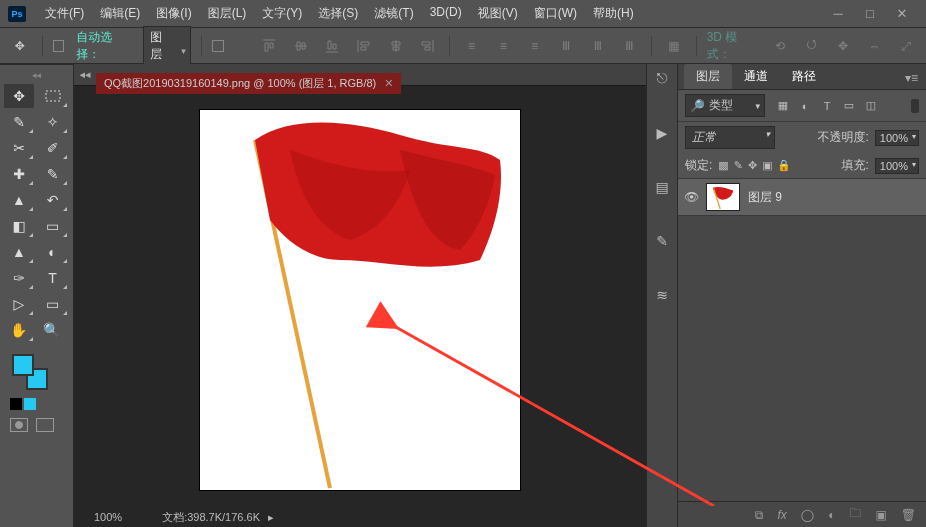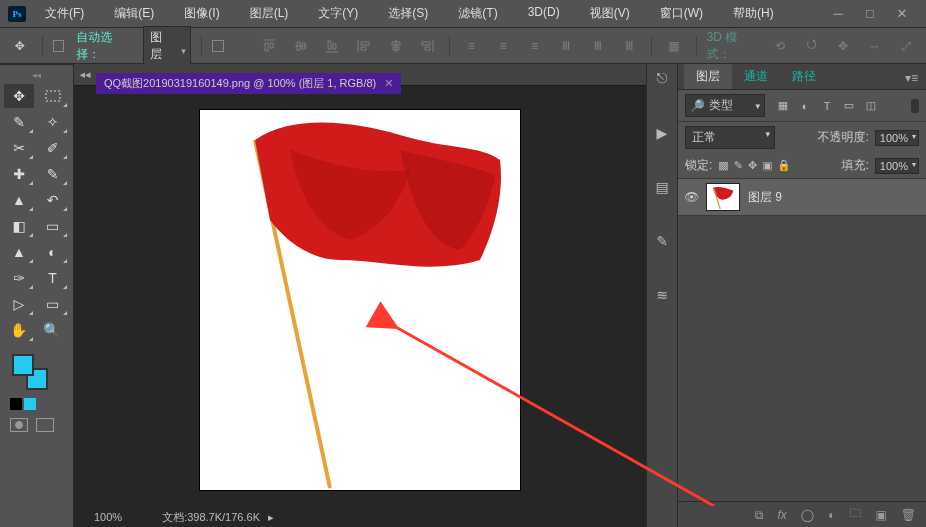--- a/index.html
+++ b/index.html
@@ -1,19 +1,19 @@
 <!DOCTYPE html>
 <html><head>
 <meta charset="utf-8">
 <style>
 * { margin: 0; padding: 0; box-sizing: border-box; font-family: "Microsoft YaHei", Arial, sans-serif; }
 body { width: 926px; height: 527px; background: #535353; color: #ccc; font-size: 12px; overflow: hidden; }
 .titlebar { height: 28px; background: #535353; display: flex; align-items: center; padding: 0 8px; border-bottom: 1px solid #2a2a2a; }
-.ps-logo { width: 18px; height: 16px; background: #001e36; color: #31a8ff; font-size: 9px; font-weight: bold; display: flex; align-items: center; justify-content: center; border-radius: 2px; margin-right: 12px; font-family: Liberation Serif, serif; }
-.menu { display: flex; gap: 16px; }
+.ps-logo { width: 18px; height: 16px; background: #001e36; color: #31a8ff; font-size: 9px; font-weight: bold; display: flex; align-items: center; justify-content: center; border-radius: 2px; margin-right: 12px; }
+.menu { display: flex; gap: 2px; }
 .menu-item { padding: 3px 7px; cursor: default; color: #ddd; }
 .winctrl { margin-left: auto; display: flex; gap: 0; }
 .winbtn { width: 32px; height: 22px; display: flex; align-items: center; justify-content: center; color: #aaa; cursor: default; font-size: 13px; }
 
 .options-bar { height: 36px; background: #535353; display: flex; align-items: center; padding: 0 8px; gap: 8px; border-bottom: 1px solid #2a2a2a; }
 .opt-icon { width: 24px; height: 24px; display: flex; align-items: center; justify-content: center; color: #ccc; }
 .opt-icon.dis { opacity: 0.35; }
 .opt-sep { width: 1px; height: 20px; background: #404040; margin: 0 2px; }
 .chk { width: 12px; height: 12px; border: 1px solid #888; display: inline-block; margin-right: 4px; vertical-align: middle; }
 .opt-label { color: #5eead4; }
@@ -31,43 +31,43 @@
 .swatch-fg { width: 22px; height: 22px; background: #26c9f2; border: 2px solid #333; position: absolute; left: 8px; top: 0; z-index: 2; }
 .swatch-bg { width: 22px; height: 22px; background: #26c9f2; border: 2px solid #333; position: absolute; left: 22px; top: 14px; }
 .mini-sw { margin-top: 4px; display: flex; gap: 2px; padding-left: 6px; }
 .mini-sw div { width: 12px; height: 12px; }
 .mask-row { margin-top: 8px; display: flex; gap: 8px; padding-left: 6px; }
 .mask-row div { width: 18px; height: 14px; border: 1px solid #999; }
 
 .canvas-area { flex: 1; background: #262626; display: flex; flex-direction: column; position: relative; }
 .doc-tab-bar { height: 22px; background: #424242; display: flex; align-items: center; border-bottom: 1px solid #1a1a1a; }
 .doc-tab-bar .home { width: 22px; display: flex; justify-content: center; color: #aaa; font-size: 11px; }
-.doc-tab { padding: 3px 8px; background: #4c1d95; color: #ccc; display: flex; align-items: center; gap: 8px; font-size: 11px; margin-top: 17px; }
+.doc-tab { padding: 3px 8px; background: #7f1d1d; color: #ccc; display: flex; align-items: center; gap: 8px; font-size: 11px; margin-top: 17px; }
 .doc-tab .x { color: #999; font-size: 11px; }
 .canvas-wrap { flex: 1; display: flex; align-items: flex-start; justify-content: center; padding-top: 24px; position: relative; }
 .canvas { width: 320px; height: 380px; background: #fff; box-shadow: 0 0 0 1px #000; position: relative; }
 .canvas svg { width: 100%; height: 100%; }
 .status-bar { height: 20px; background: #262626; display: flex; align-items: center; padding: 0 12px; gap: 40px; color: #bbb; font-size: 11px; margin-left: 8px;}
 .annot-arrow { position: absolute; pointer-events: none; }
 
 .mid-dock { width: 32px; background: #474747; padding-top: 6px; border-left: 1px solid #2a2a2a; border-right: 1px solid #2a2a2a; display: flex; flex-direction: column; align-items: center; gap: 38px; }
 .mid-dock .di { color: #bbb; font-size: 14px; }
 
 .right-panel { width: 248px; background: #535353; display: flex; flex-direction: column; }
 .panel-tabs { height: 26px; display: flex; align-items: flex-end; background: #424242; padding-left: 6px; gap: 0; border-bottom: 1px solid #2a2a2a; }
-.ptab { padding: 4px 12px 4px; color: #14b8a6; cursor: default; }
+.ptab { padding: 4px 12px 4px; color: #ffffff; cursor: default; }
 .ptab.active { background: #535353; color: #ddd; border-top-left-radius: 3px; border-top-right-radius: 3px; }
 .ptab-menu { margin-left: auto; padding: 4px 8px; color: #aaa; }
 .panel-row { display: flex; align-items: center; padding: 4px 7px; gap: 6px; }
 .panel-row.bordered { border-bottom: 1px solid #3a3a3a; }
 .filter-sel { flex: 0 0 80px; background: #3a3a3a; border: 1px solid #2a2a2a; padding: 2px 4px; display: flex; align-items: center; gap: 4px; }
 .filter-sel:after { content: "▾"; margin-left: auto; font-size: 9px; }
 .ficons { display: flex; gap: 6px; margin-left: 4px; }
 .ficons span { width: 16px; height: 15px; display: flex; align-items: center; justify-content: center; color: #bbb; font-size: 11px; border: 1px solid transparent; }
-.blend-sel { flex: 0 0 90px; background: #3a3a3a; border: 1px solid #2a2a2a; padding: 2px 6px; position: relative; }
+.blend-sel { flex: 0 0 90px; background: #3a3a3a; border: 1px solid #2a2a2a; padding: 2px 6px; position: relative; font-style: italic; }
 .blend-sel:after { content: "▾"; position: absolute; right: 4px; font-size: 9px; }
 .pct { background: #3a3a3a; border: 1px solid #2a2a2a; padding: 1px 10px 1px 4px; position: relative; font-size: 11px; }
 .pct:after { content: "▾"; position: absolute; right: 2px; font-size: 8px; }
 .lock-icons { display: flex; gap: 5px; }
 .lock-icons span { font-size: 11px; color: #bbb; }
 .layer-list { flex: 1; background: #474747; overflow: auto; }
 .layer-row { display: flex; align-items: center; padding: 4px 6px; gap: 8px; background: #5a5a5a; border-bottom: 1px solid #3a3a3a; }
 .layer-row.selected { background: #616161; }
 .eye { width: 14px; color: #ccc; font-size: 12px; }
 .thumb { width: 34px; height: 28px; background: #fff; border: 1px solid #222; display: flex; align-items: center; justify-content: center; }

